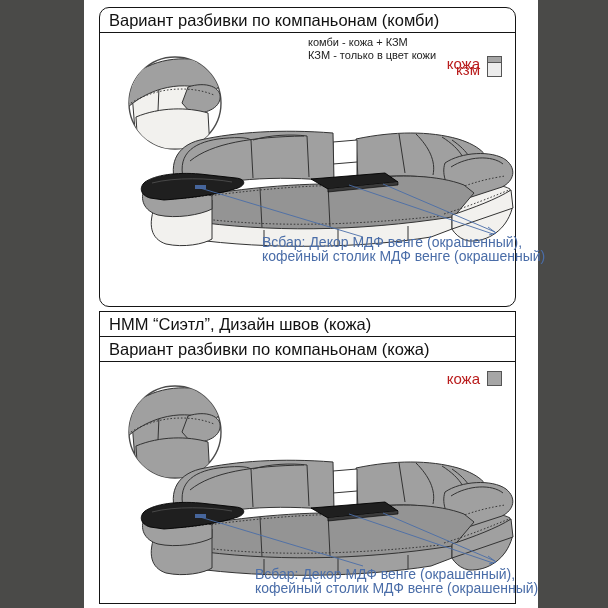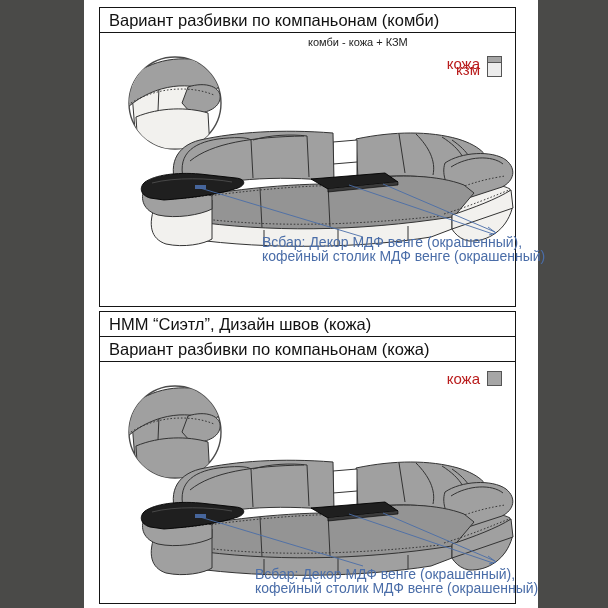--- a/index.html
+++ b/index.html
@@ -9,21 +9,21 @@
     font-family:"Liberation Sans", sans-serif;
   }
   .paper{
     position:absolute;left:84px;top:0;width:454px;height:608px;
     background:#ffffff;
   }
   .panel{
     position:absolute;left:15px;width:415px;
     border:1.6px solid #151515;background:#ffffff;
   }
-  .panel-top{top:7px;height:298px;}
+  .panel-top{top:7px;height:298px;border-radius:10px;}
   .panel-bottom{top:311px;height:291px;}
   .title-row{
     height:24px;border-bottom:1.6px solid #151515;
     font-size:16.5px;color:#111;display:flex;align-items:center;
     padding-left:9px;white-space:nowrap;overflow:hidden;
   }
   .panel-content{position:relative;width:100%;}
   .panel-top .panel-content{height:246px;text-decoration:underline;}
   .panel-bottom .panel-content{height:239px;}
   .notes{
@@ -135,20 +135,21 @@
   <g stroke="#4a6da8" stroke-width="0.9" fill="none">
     <path d="M 100,155 L 263,204"></path>
     <path d="M 249,152 L 393,201"></path>
     <path d="M 283,151 L 395,199"></path>
     <path d="M 388,194 L 396,200 L 389,202"></path>
     <rect x="95" y="152" width="11" height="4" fill="#4a6da8" stroke="none" opacity="0.9"></rect>
   </g>
 </svg></div>
       <div class="notes">
         <div>комби - кожа + КЗМ</div>
+        <div>КЗМ - только в цвет кожи</div>
       </div>
       <div class="legend">
         <div class="legend-row lr-0">
           <span>кожа</span>
           <span class="swatch" style="background: rgb(166, 166, 166);"></span>
         </div>
         <div class="legend-row lr-1">
           <span>кзм</span>
           <span class="swatch" style="background: rgb(236, 236, 236);"></span>
         </div>

